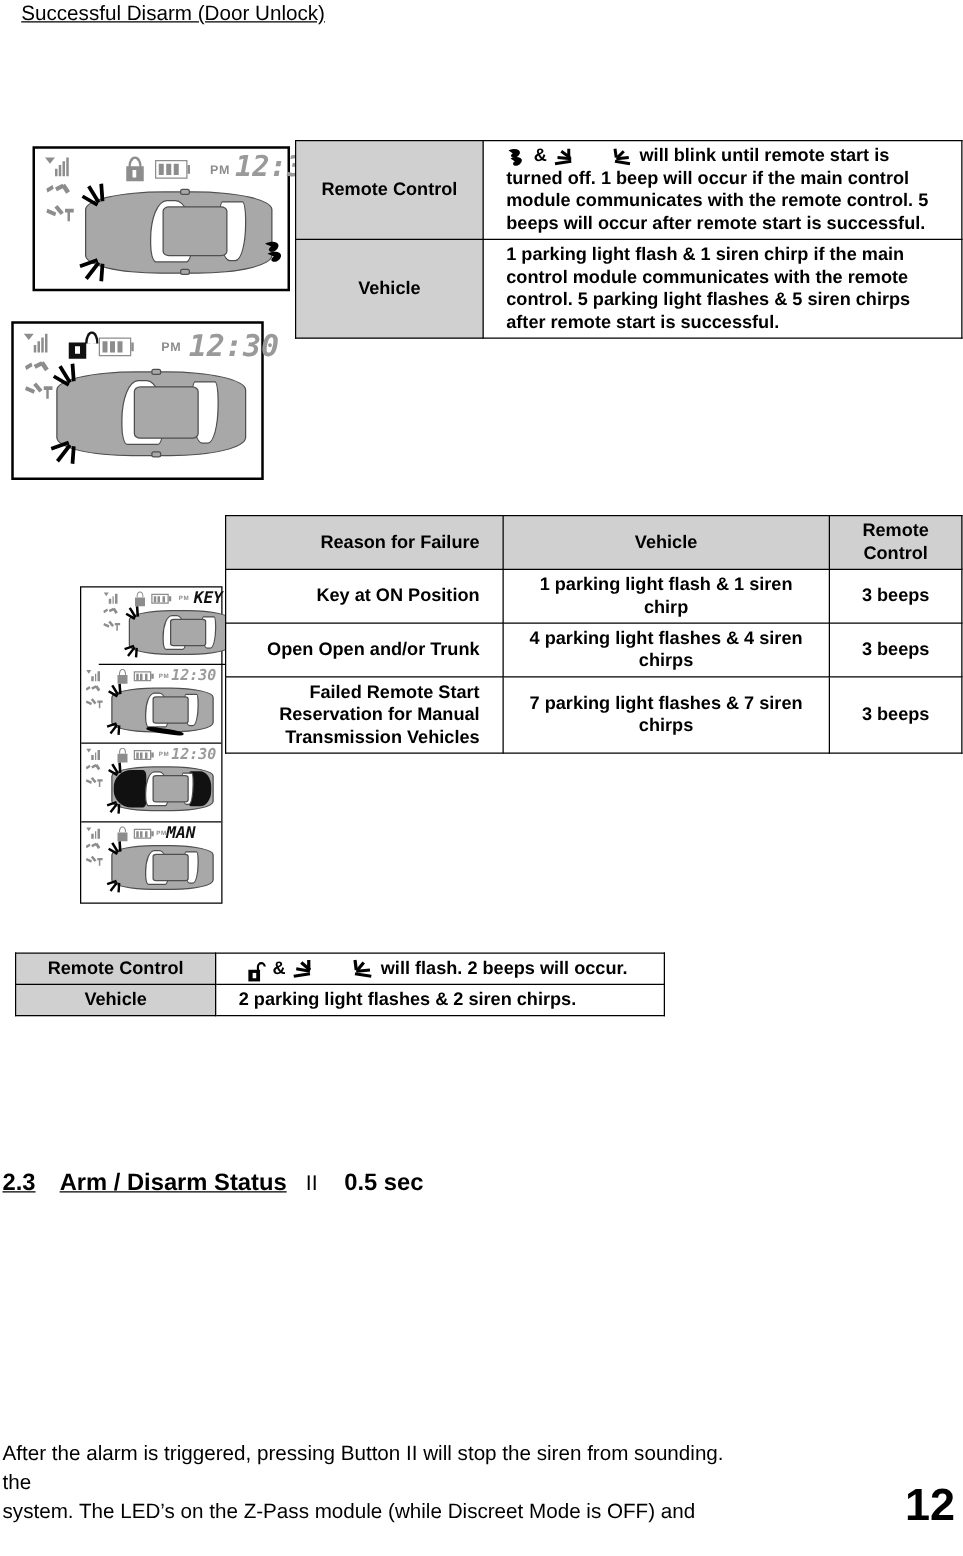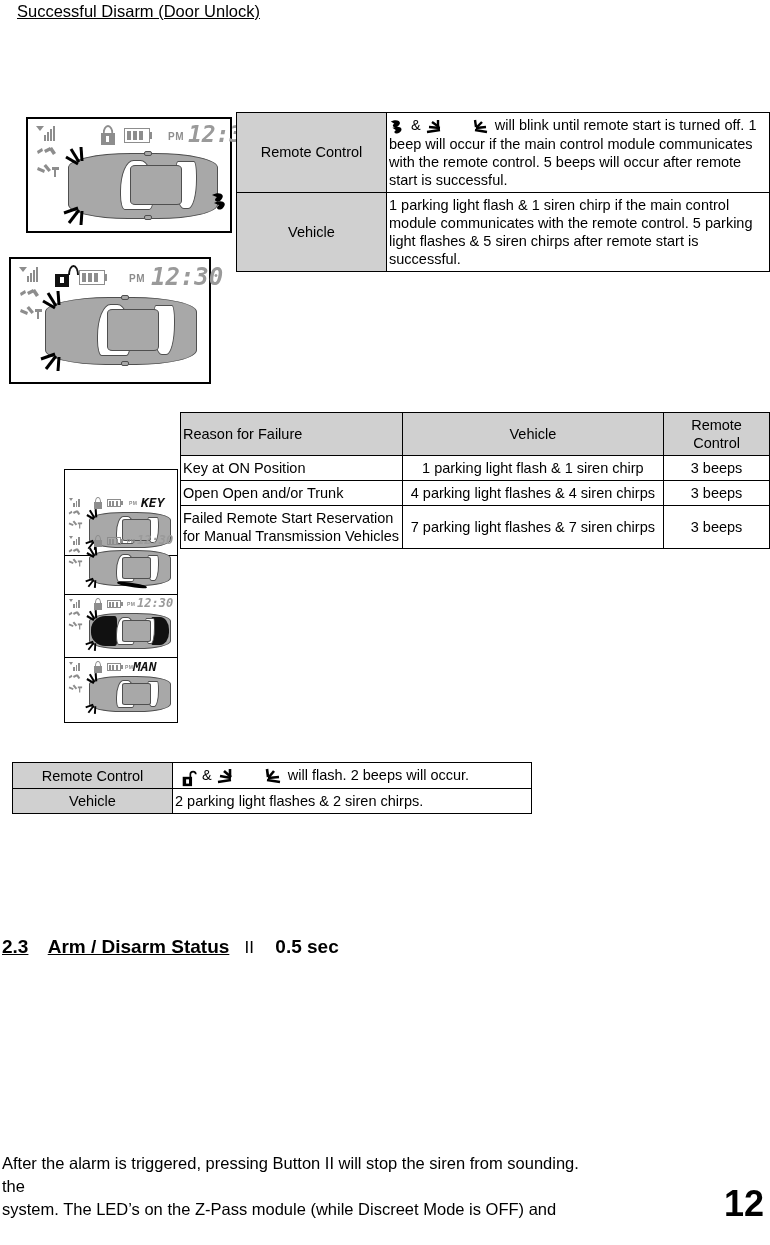--- a/index.html
+++ b/index.html
@@ -123,40 +123,40 @@
   .exhaust { position: absolute; color: #000; font-weight: bold; }
 
   
   table.grid {
     position: absolute;
     border-collapse: collapse;
     background: #fff;
   }
   table.grid td, table.grid th {
     border: 1.6px solid #000;
-    padding: 3px 2px;
+    padding: 3px 18px;
     font-size: 14.5px;
     line-height: 18px;
     vertical-align: middle;
-    font-weight: normal;
+    font-weight: bold;
     margin-left: 11px;
   }
   td.hdr, td.lbl {
     background: #d0d0d0;
     text-align: center;
   }
   td.body-cell { text-align: left; }
 
   
   #table-rs { left: 236px; top: 112px; width: 534px; }
   #table-rs td.lbl { width: 150px; }
 
   
   #table-fail { left: 180px; top: 412px; width: 590px; }
-  #table-fail td.c0 { width: 222px; text-align: left; }
+  #table-fail td.c0 { width: 222px; text-align: right; }
   #table-fail td.c1 { width: 262px; text-align: center; }
   #table-fail td.c2 { width: 106px; text-align: center; }
 
   
   #table-trigger { left: 12px; top: 762px; width: 520px; }
   #table-trigger td.lbl { width: 160px; }
 
   
   .section-head {
     position: absolute;
@@ -390,21 +390,21 @@
   </tr>
   <tr>
     <td class="lbl">Vehicle</td>
     <td class="body-cell">1 parking light flash &amp; 1 siren chirp if the main control module communicates with the remote control.  5 parking light flashes &amp; 5 siren chirps after remote start is successful.</td>
   </tr>
 </tbody>
   </table>
 
 <div style="position:absolute; left:64px; top:469px; width:114px; height:254px; border:1.5px solid #000; background:#fff;">
 
-  <div style="position:absolute; left:0; top:0; width:112px; height:62px; border-bottom:1.5px solid #000;margin-top:24px;">
+  <div style="position:absolute; left:14px; top:0; width:112px; height:62px; border-bottom:1.5px solid #000;">
     <div class="sig" style="left:4px; top:4px; height:9px;">
       <div class="ant" style="border-left-width:2.5px;border-right-width:2.5px;border-top-width:3px;"></div>
       <div class="bar" style="height:4px; width:1.5px;"></div>
       <div class="bar" style="height:6px; width:1.5px;"></div>
       <div class="bar" style="height:8px; width:1.5px;"></div>
     </div>
     <div class="side-marks" style="left:3px; top:15px;">
       <svg width="16" height="22" viewBox="0 0 26 36" aria-hidden="true">
         <g fill="#8d8d8d">
           <path d="M1 6 l5 -3 l1 3 l-5 3 z"></path>

